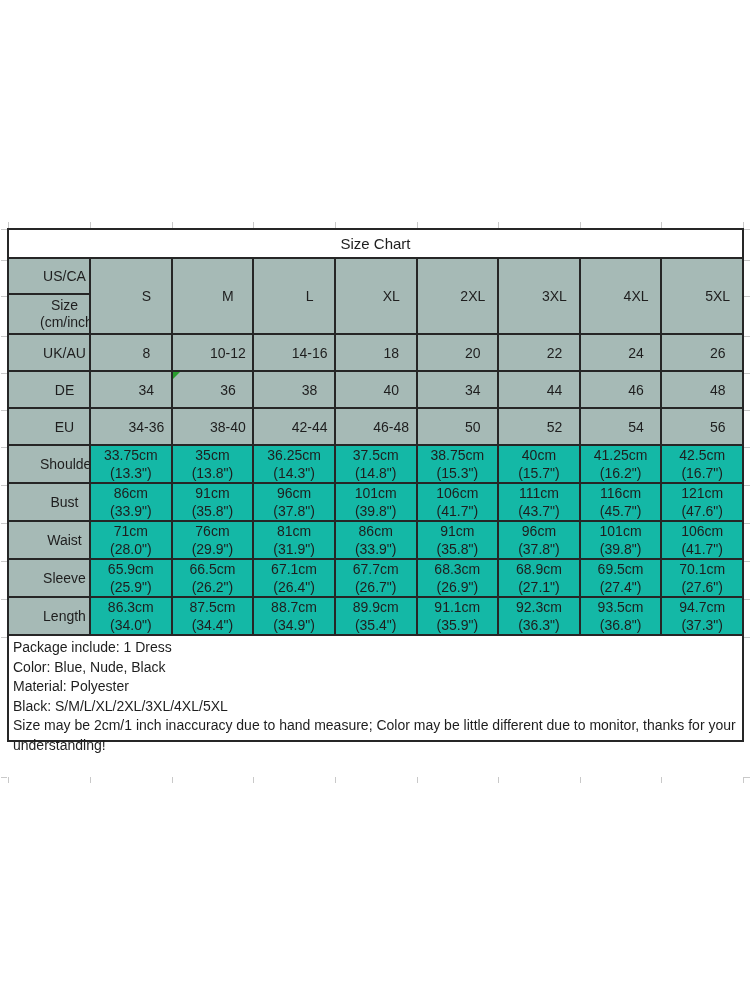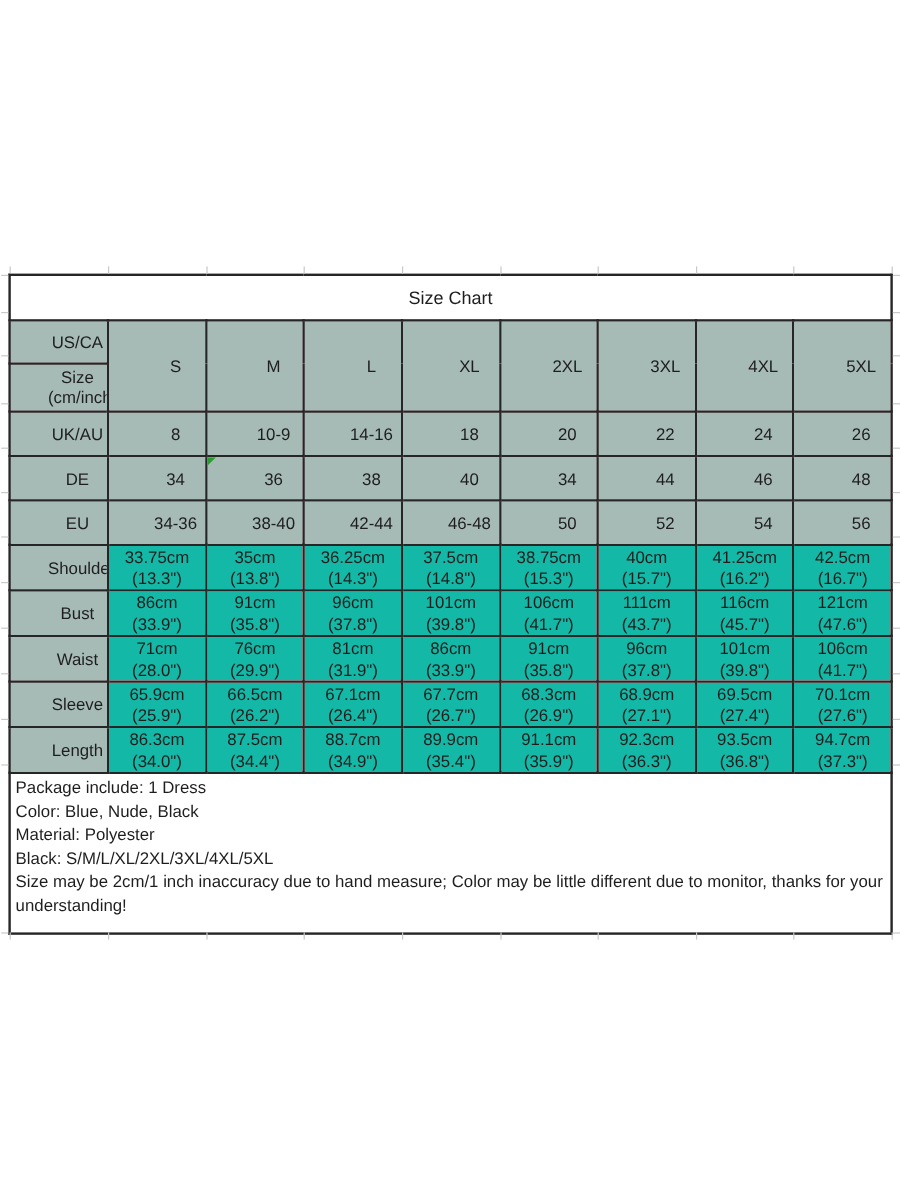--- a/index.html
+++ b/index.html
@@ -15,38 +15,38 @@
     font-family:"Liberation Sans","DejaVu Sans",sans-serif;color:var(--text);
     overflow:hidden;
   }
   .sheet{position:absolute;left:7px;top:228px;width:737px;}
   table{width:737px;border-collapse:collapse;table-layout:fixed;}
   td{
     border:2px solid var(--grid);
     text-align:center;vertical-align:middle;
     font-size:14px;padding:0;overflow:hidden;position:relative;
   }
-  tr.r-title{height:38px;}
+  tr.r-title{height:29px;}
   tr.r-title td{background:#ffffff;font-size:15px;}
   tr.r-usca{height:36px;}
   tr.r-unit{height:40px;}
   tr.r-conv{height:37px;}
   tr.r-meas{height:38px;}
   td.g{background:var(--header-bg);padding-left:31px;}
   td.w{background:#14b8a6;}
   td.unit .ln{display:block;line-height:17px;}
   td.two .ln{display:block;line-height:18px;}
   .err-tri{
     position:absolute;top:0;left:0;width:0;height:0;
     border-top:7px solid var(--green);
     border-right:7px solid transparent;
   }
   .notes{
     border:2px solid var(--grid);border-top:none;
-    box-sizing:border-box;width:737px;height:134px;
+    box-sizing:border-box;width:737px;height:106px;
     padding:2px 4px 0 4px;
     font-size:14px;line-height:19.5px;text-align:left;background:#ffffff;
   }
   .stub{position:absolute;background:var(--stub);}
 </style>
 </head>
 <body>
 
 <div class="canvas" id="canvas">
   <div class="sheet" id="sheet">
@@ -79,21 +79,21 @@
           </tr>
           <tr class="r-unit">
             <td class="g unit">
               <span class="ln">Size</span>
               <span class="ln">(cm/inch)</span>
             </td>
           </tr>
           <tr class="r-conv">
             <td class="g">UK/AU</td>
             <td class="g">8</td>
-            <td class="g">10-9</td>
+            <td class="g">10-12</td>
             <td class="g">14-16</td>
             <td class="g">18</td>
             <td class="g">20</td>
             <td class="g">22</td>
             <td class="g">24</td>
             <td class="g">26</td>
           </tr>
           <tr class="r-conv">
             <td class="g">DE</td>
             <td class="g">34</td>

